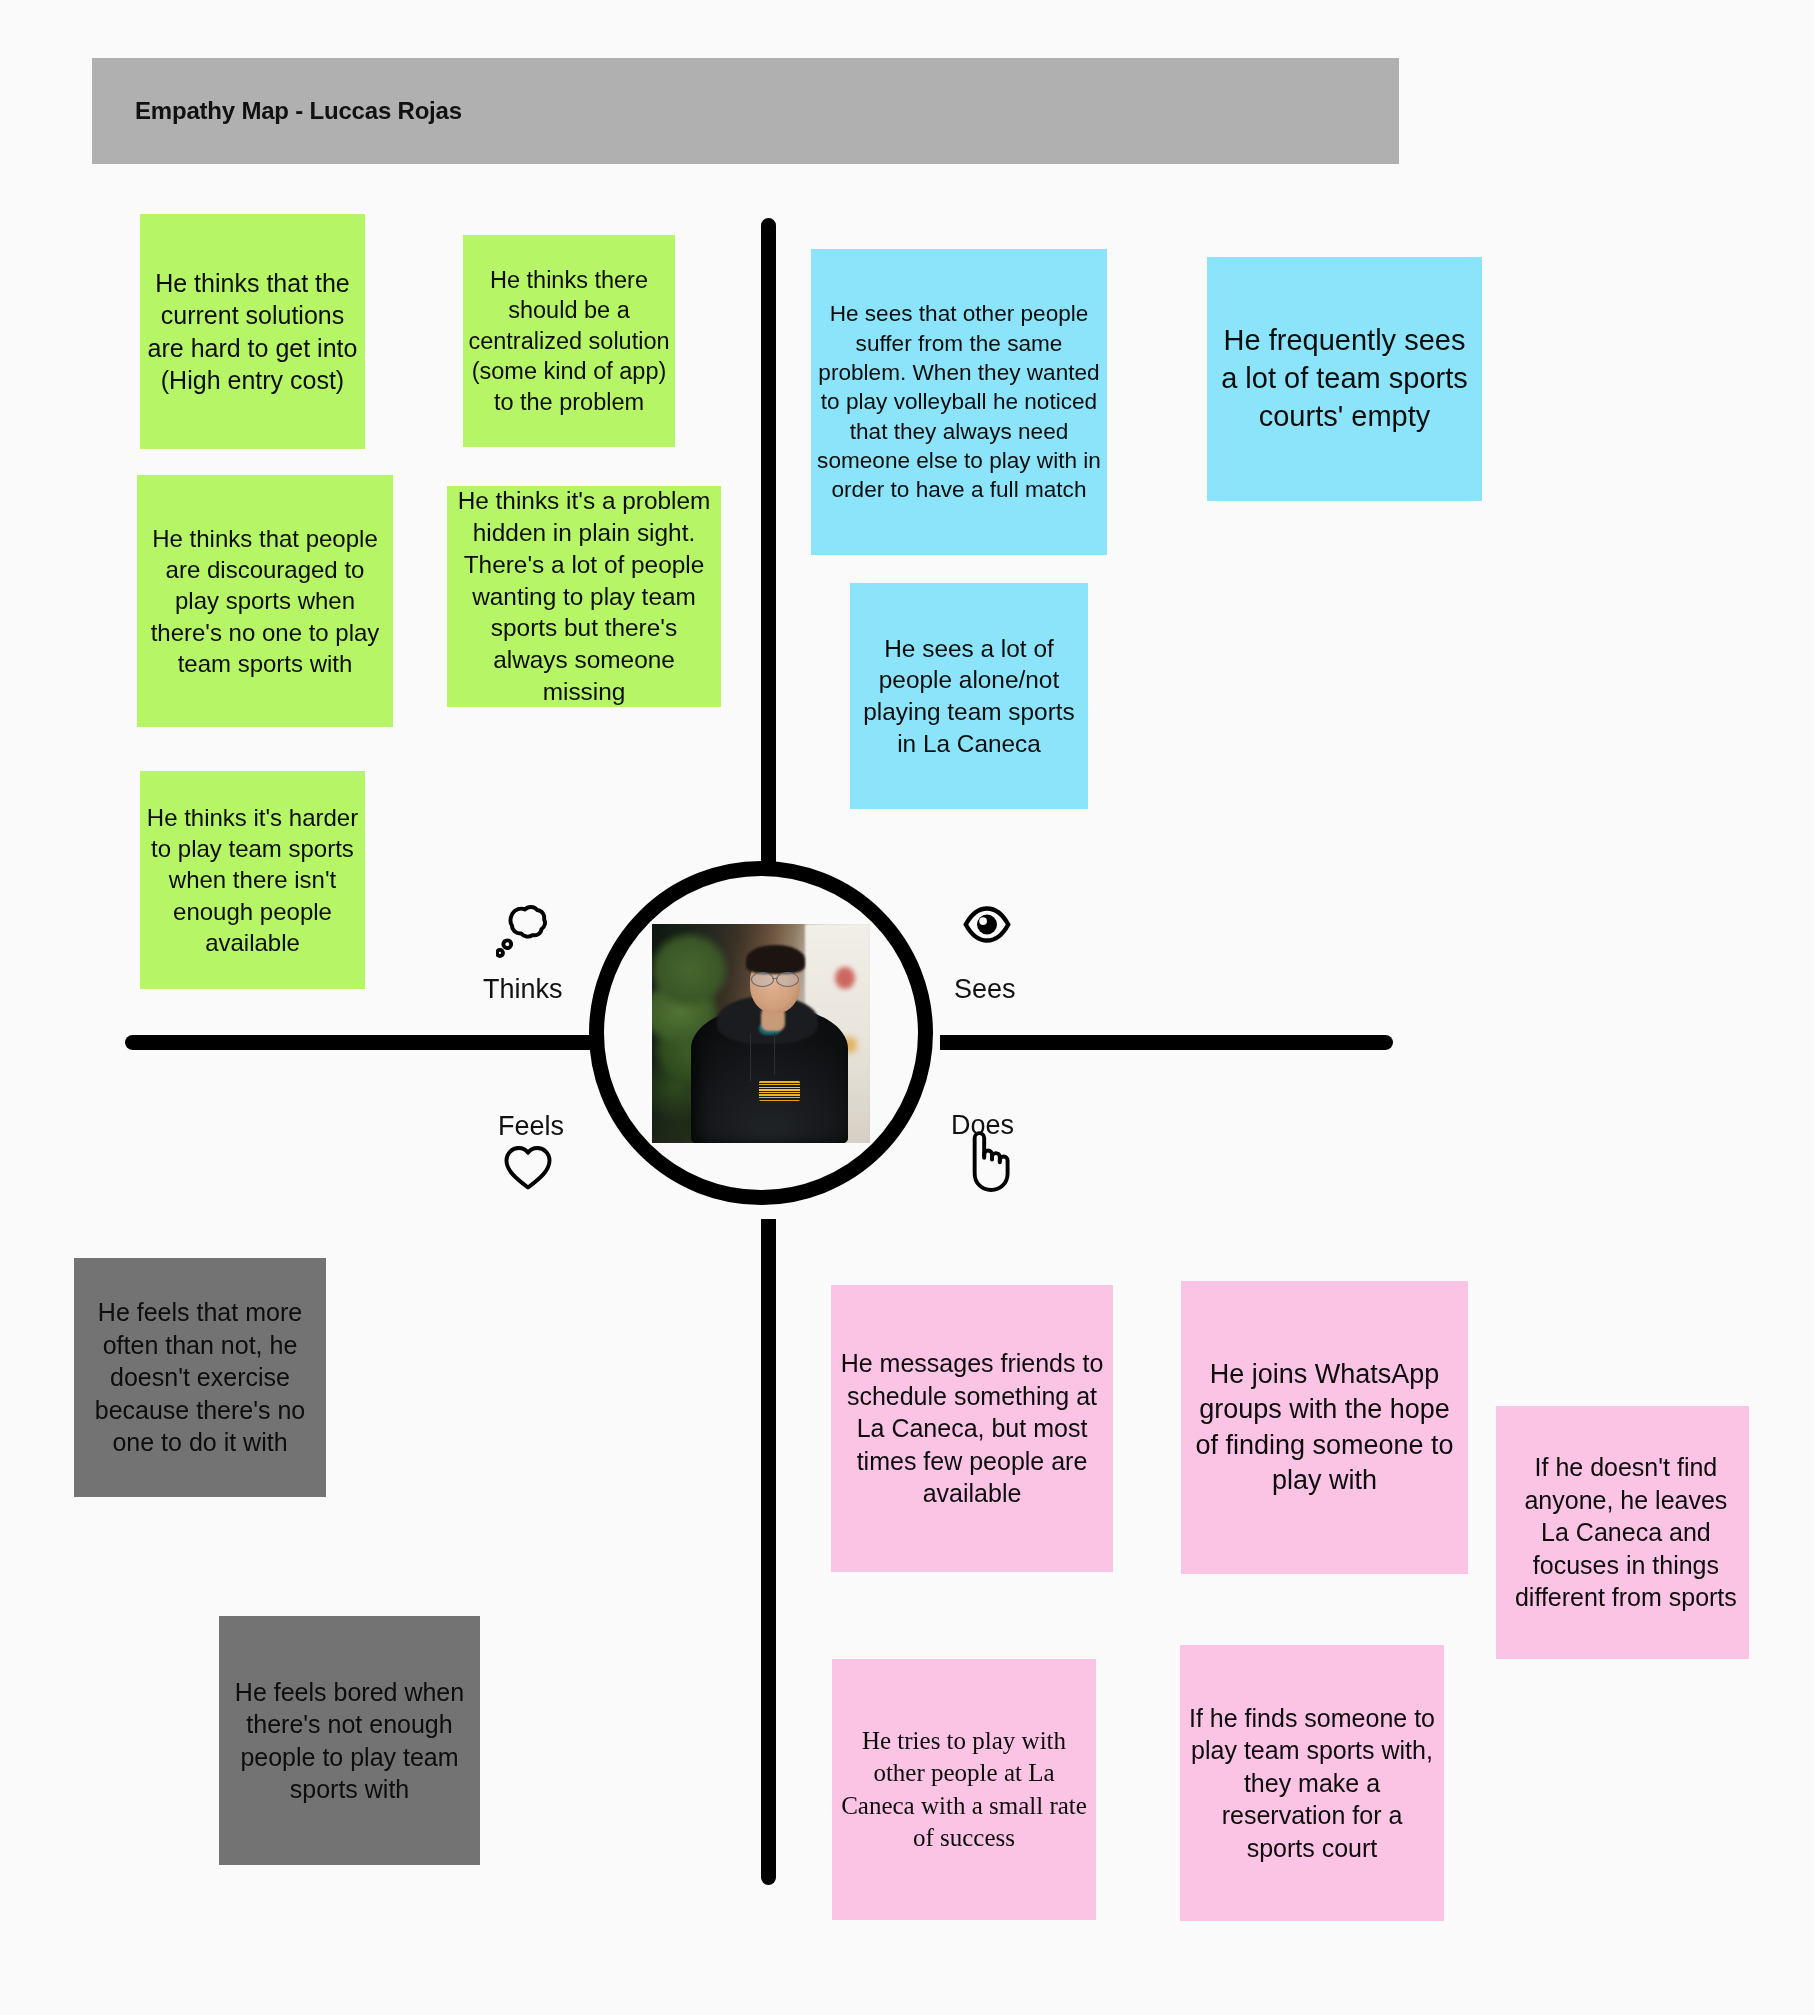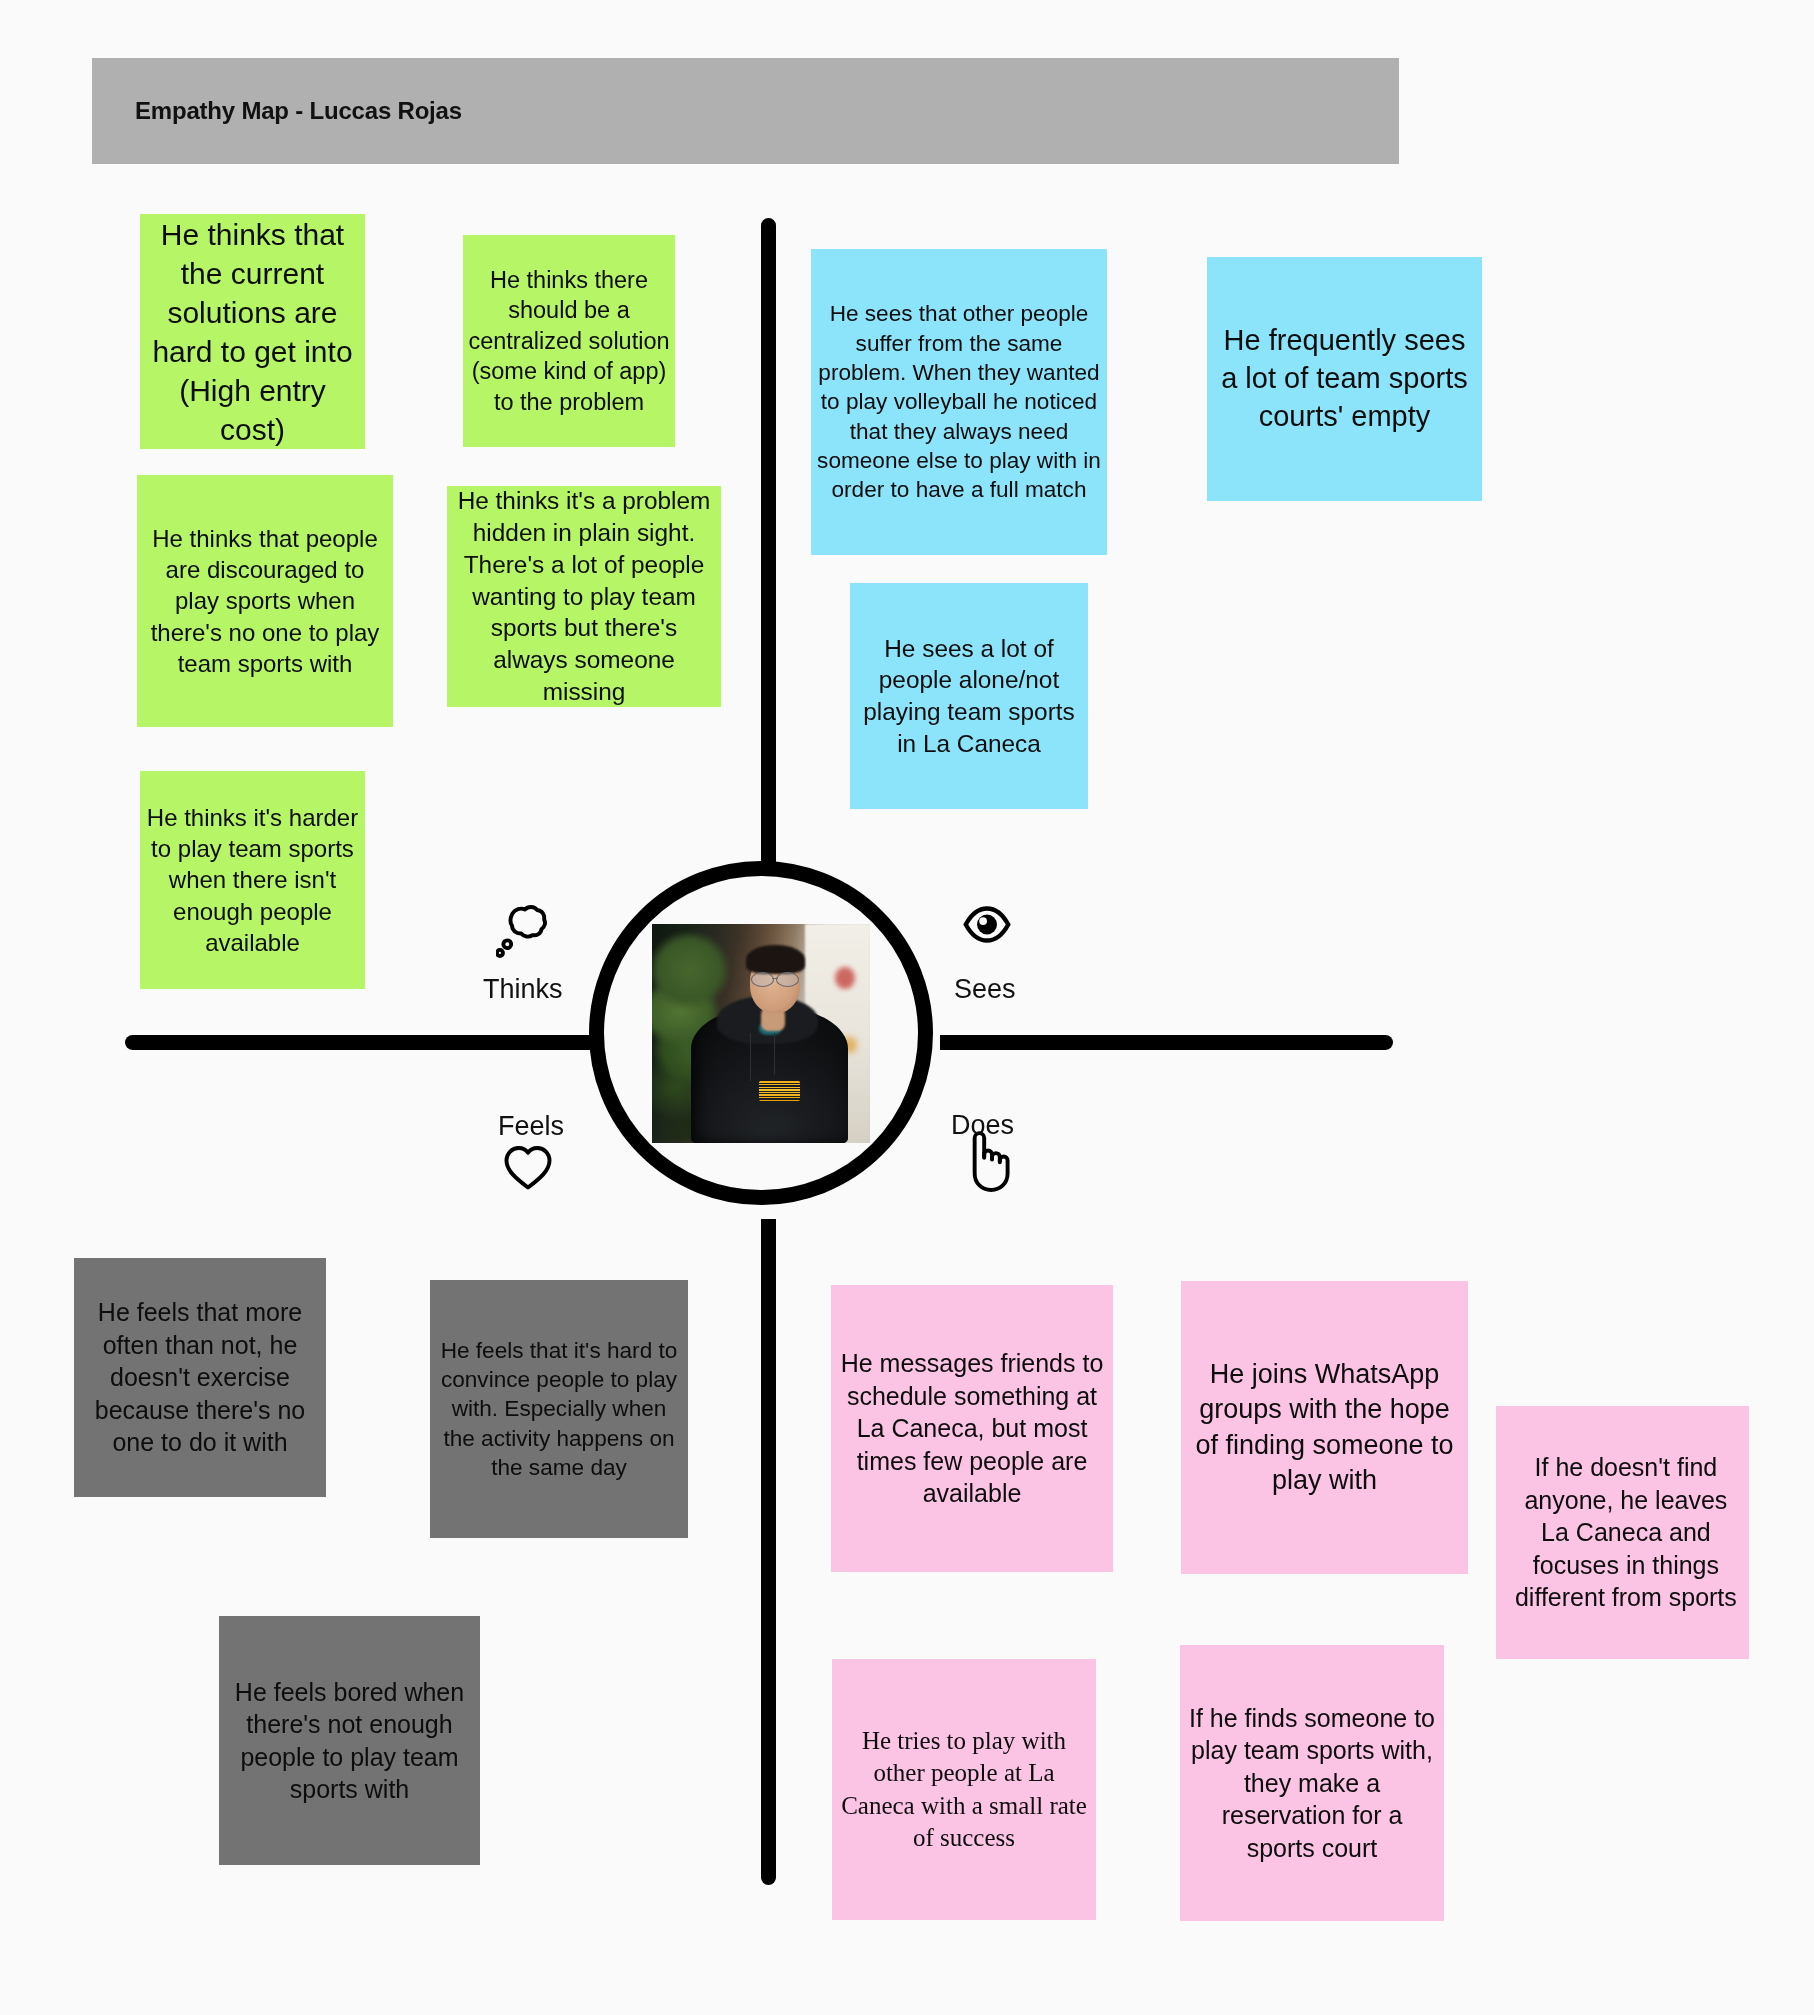--- a/index.html
+++ b/index.html
@@ -268,21 +268,21 @@
     color: #0d0d0d;
     box-sizing: border-box;
     padding: 6.1px 5.2px;
     line-height: 1.30;
     overflow: hidden;
   }
   .note-text { width: 100%; display: block; }
 
   
   .n-green { background: #b6f566; }
-  #note-think-1 { left: 140px;  top: 214px;  width: 225px; height: 235px; font-size: 30px; align-items: center; }
+  #note-think-1 { left: 140px;  top: 214px;  width: 225px; height: 235px; font-size: 25px; align-items: center; }
   #note-think-2 { left: 463px; top: 235px;  width: 212px; height: 212px; font-size: 23.5px; }
   #note-think-3 { left: 137px;  top: 475px; width: 256px; height: 252px; font-size: 24px; }
   #note-think-4 { left: 447px; top: 486px; width: 274px; height: 221px; font-size: 24.4px; }
   #note-think-5 { left: 140px;  top: 771px; width: 225px; height: 218px; font-size: 24px; }
 
   
   .n-blue { background: #8ce4fa; }
   #note-see-1 { left: 811px; top: 249px;  width: 296px; height: 306px; font-size: 22.6px; }
   #note-see-2 { left: 850px; top: 583px; width: 238px; height: 226px; font-size: 24.4px; }
   #note-see-3 { left: 1207px; top: 257px;  width: 275px; height: 244px; font-size: 29px; }
@@ -397,23 +397,20 @@
   <div class="note n-blue" id="note-see-2">
     <span class="note-text">He sees a lot of people alone/not playing team sports in La Caneca</span>
   </div>
   <div class="note n-blue" id="note-see-3">
     <span class="note-text">He frequently sees a lot of team sports courts' empty</span>
   </div>
 
   <div class="note n-purple" id="note-feel-1">
     <span class="note-text">He feels that more often than not, he doesn't exercise because there's no one to do it with</span>
   </div>
-  <div class="note n-purple" id="note-feel-2">
-    <span class="note-text">He feels that it's hard to convince people to play with. Especially when the activity happens on the same day</span>
-  </div>
   <div class="note n-purple" id="note-feel-3">
     <span class="note-text">He feels bored when there's not enough people to play  team sports with</span>
   </div>
 
   <div class="note n-pink" id="note-do-1">
     <span class="note-text">He messages friends to schedule something at La Caneca, but most times few people are available</span>
   </div>
   <div class="note n-pink" id="note-do-2">
     <span class="note-text">He joins WhatsApp groups with the hope of finding someone to play with</span>
   </div>

